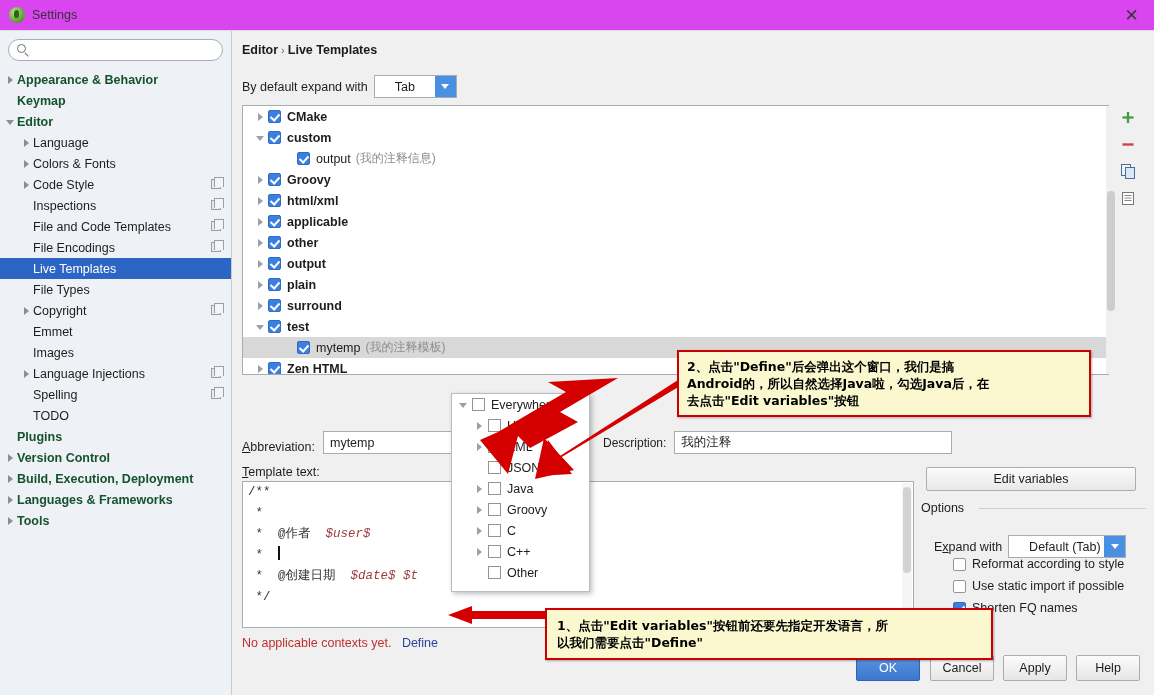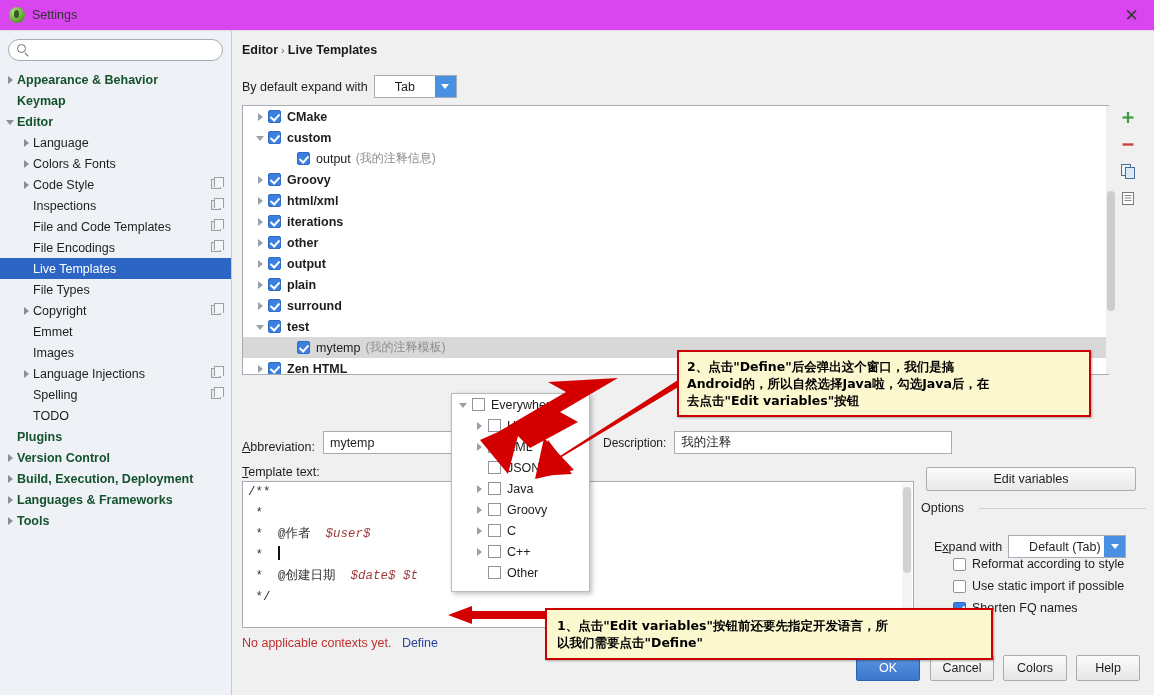--- a/index.html
+++ b/index.html
@@ -392,21 +392,21 @@
             <span class="name">Groovy</span>
           </div>
           <div class="tmpl-row tindent1">
             <span class="arrow closed"></span>
             <span class="cb on"></span>
             <span class="name">html/xml</span>
           </div>
           <div class="tmpl-row tindent1">
             <span class="arrow closed"></span>
             <span class="cb on"></span>
-            <span class="name">iterations</span>
+            <span class="name">applicable</span>
           </div>
           <div class="tmpl-row tindent1">
             <span class="arrow closed"></span>
             <span class="cb on"></span>
             <span class="name">other</span>
           </div>
           <div class="tmpl-row tindent1">
             <span class="arrow closed"></span>
             <span class="cb on"></span>
             <span class="name">output</span>
@@ -582,21 +582,21 @@
         <div class="ctx-row cx1">
           <span class="arrow "></span>
           <span class="cbo"></span>
           <span class="ctxname">Other</span>
         </div>
       </div>
   </div>
 
   <div class="btn primary" style="left:856px; top:655px; width:64px">OK</div>
   <div class="btn" style="left:930px; top:655px; width:64px">Cancel</div>
-  <div class="btn" style="left:1003px; top:655px; width:64px">Colors</div>
+  <div class="btn" style="left:1003px; top:655px; width:64px">Apply</div>
   <div class="btn" style="left:1076px; top:655px; width:64px">Help</div>
 
   <svg class="arrowsvg" style="left:440px; top:378px; width:250px; height:140px">
     <polygon points="238,0 180,34 198,44 150,70 138,58 128,96 100,62 118,54 186,14 168,4" fill="#d40000" transform="translate(-60,0)"></polygon>
     <path d="M238,2 L120,78 L108,62 L98,98 L132,96 L120,80 L240,8 Z" fill="#d40000"></path>
     <polygon points="104,60 95,101 134,92" fill="#d40000"></polygon>
   </svg>
 
   <svg class="arrowsvg" style="left:440px; top:600px; width:130px; height:40px">
     <rect x="30" y="11" width="96" height="8" fill="#d40000"></rect>

